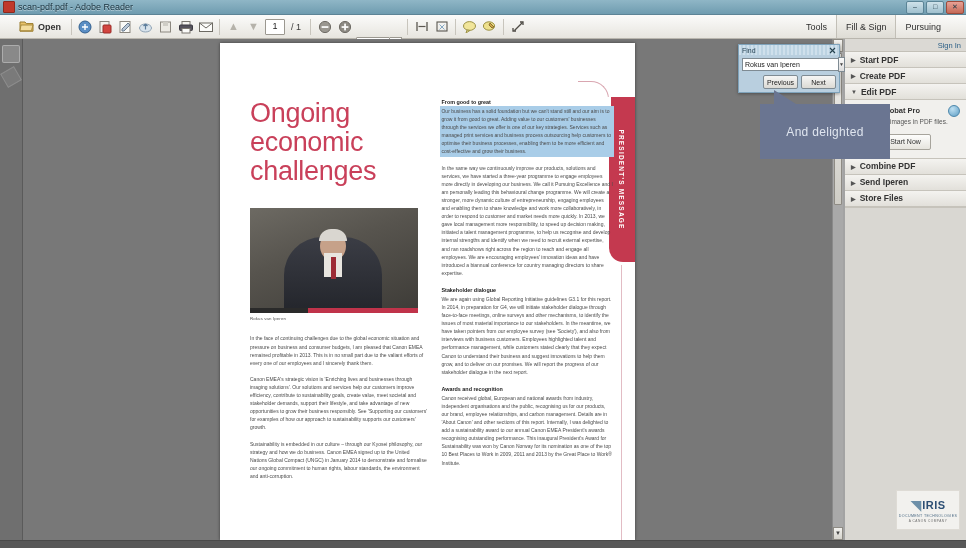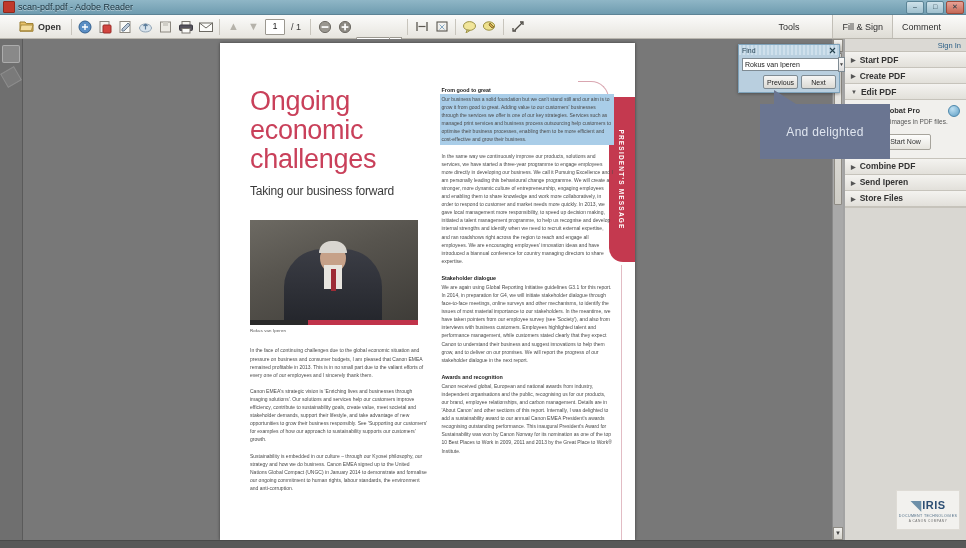--- a/index.html
+++ b/index.html
@@ -75,21 +75,21 @@
     width:11px;height:14px;border:1px solid #9b9890;border-left:none;background:linear-gradient(#fdfdfd,#e3e1da);
     font-size:6px;line-height:13px;text-align:center;color:#555;
   }
   .tb-right{margin-left:auto;display:flex;align-items:center;height:100%;}
   .tb-right .item{
     font-size:9px;color:#2f2f2f;padding:0 9px;height:100%;
     display:flex;align-items:center;
   }
   .tb-right .item.mid{
     background:linear-gradient(#f4f3ef,#dedcd5);
-    border-left:1px solid #c2bfb7;border-right:1px solid #c2bfb7;margin-left:24px;
+    border-left:1px solid #c2bfb7;border-right:1px solid #c2bfb7;
   }
 
   
   .workspace{flex:1 1 auto;display:flex;min-height:0;position:relative;}
   .leftrail{
     width:22px;background:#6f6f6f;border-right:1px solid #5a5a5a;
     flex:0 0 auto;padding-top:4px;
   }
   .leftrail .rail-ico{
     width:16px;height:16px;margin:2px auto 6px auto;
@@ -122,21 +122,21 @@
   .docscroll .arr{
     position:absolute;left:0;right:0;height:11px;
     background:linear-gradient(#f2f1ee,#d5d3cc);border:1px solid #8e8b84;
     font-size:6px;text-align:center;line-height:10px;color:#444;
   }
   .docscroll .arr.top{top:0;}
   .docscroll .arr.bot{bottom:0;}
 
   
   .pg-inner{padding:44px 22px 0 30px;position:relative;}
-  .pg-cols{display:flex;gap:14px;}
+  .pg-cols{display:flex;gap:14px;margin-top:12px;}
   .colL{width:178px;}
   .colR{width:172px;}
   .bigtitle{
     font-size:27px;line-height:1.08;color:#c9405a;
     font-weight:300;letter-spacing:-.3px;
   }
   .subtitle{font-size:12px;color:#3a3a3a;margin-top:10px;letter-spacing:-.2px;}
   .photo{
     width:168px;height:105px;margin-top:22px;position:relative;overflow:hidden;
     background:linear-gradient(160deg,#6d6a63 0%,#57544e 40%,#3d3b37 100%);
@@ -440,21 +440,21 @@
     <span class="ticon">
       <svg width="14" height="13" viewBox="0 0 14 13">
           <path d="M9 2h3v3M5 11H2V8" stroke="#4d4a44" stroke-width="1.3" fill="none"></path>
           <path d="M11.5 2.5l-8 8" stroke="#4d4a44" stroke-width="1.3"></path>
         </svg>
     </span>
 
     <div class="tb-right">
       <div class="item">Tools</div>
       <div class="item mid">Fill &amp; Sign</div>
-      <div class="item">Comment</div>
+      <div class="item">Pursuing</div>
     </div>
   </div>
 
   <div class="workspace">
 
     <div class="leftrail">
       <div class="rail-ico"></div>
       <div class="rail-ico2"></div>
     </div>
 
@@ -465,21 +465,20 @@
         <div class="ptab">
           <div class="ptxt">PRESIDENT'S MESSAGE</div>
         </div>
         <div class="ptab-line"></div>
 
         <div class="pg-inner">
           <div class="pg-cols">
 
             <div class="colL">
               <div class="bigtitle">Ongoing economic challenges</div>
-              <div class="subtitle">Taking our business forward</div>
 
               <div class="photo">
                 <div class="suitfig"></div>
                 <div class="headfig"></div>
                 <div class="hairfig"></div>
                 <div class="shirtfig"></div>
                 <div class="tiefig"></div>
                 <div class="redbar"></div>
                 <div class="darkbar"></div>
               </div>

